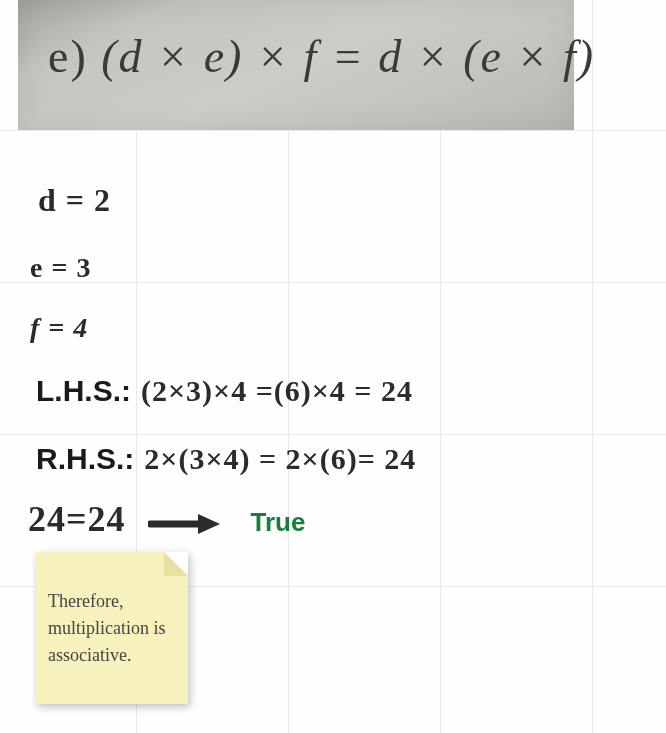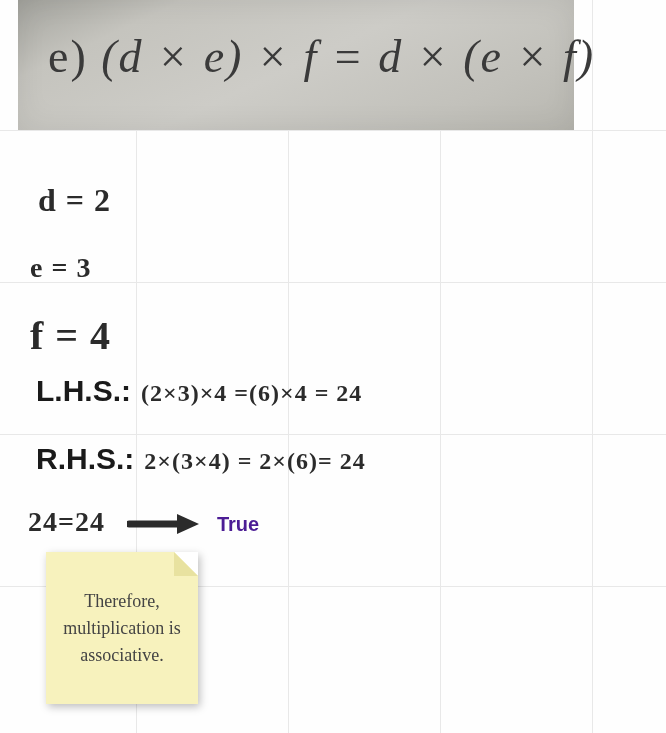--- a/index.html
+++ b/index.html
@@ -45,59 +45,59 @@
   font-family: 'Comic Sans MS', 'Segoe Script', cursive;
   font-weight: 600;
   color: #2b2b2b;
   font-size: 36px;
   position: absolute;
   white-space: nowrap;
   letter-spacing: 1px;
 }
 .var-d { left: 38px; top: 182px; font-size: 32px; }
 .var-e { left: 30px; top: 252px; font-size: 28px; }
-.var-f { left: 30px; top: 312px; font-size: 40px; }
+.var-f { left: 30px; top: 312px; font-size: 28px; font-style: italic; }
 .lhs-row { left: 36px; top: 368px; }
 .rhs-row { left: 36px; top: 436px; }
 .label-bold {
   font-family: Arial, sans-serif;
   font-weight: 900;
   font-style: normal;
   font-size: 30px;
   color: #1a1a1a;
   letter-spacing: 0;
 }
-.lhs-eq, .rhs-eq { font-size: 24px; }
+.lhs-eq, .rhs-eq { font-size: 30px; }
 .result-row { left: 28px; top: 498px; }
-.result-eq { font-size: 28px; font-family: Liberation Serif, serif; }
+.result-eq { font-size: 36px; font-family: Liberation Serif, serif; }
 .arrow {
   display: inline-block;
   vertical-align: middle;
   margin: 0 8px 0 12px;
 }
 .true-text {
   font-family: Arial, sans-serif;
   font-weight: 900;
-  font-size: 20px;
-  color: #4c1d95;
+  font-size: 26px;
+  color: #15803d;
   font-style: normal;
   letter-spacing: 0;
+  margin-left: 13px;
 }
 .sticky {
   position: absolute;
-  left: 46px;
+  left: 36px;
   top: 552px;
   width: 152px;
   height: 152px;
   background: #f7f2bd;
   box-shadow: 2px 3px 8px rgba(0,0,0,0.25);
   display: flex;
   align-items: center;
   justify-content: center;
-  text-align: center;
   padding: 12px;
 }
 .sticky::before {
   content: '';
   position: absolute;
   top: 0; right: 0;
   width: 0; height: 0;
   border-style: solid;
   border-width: 0 24px 24px 0;
   border-color: transparent #ffffff transparent transparent;

